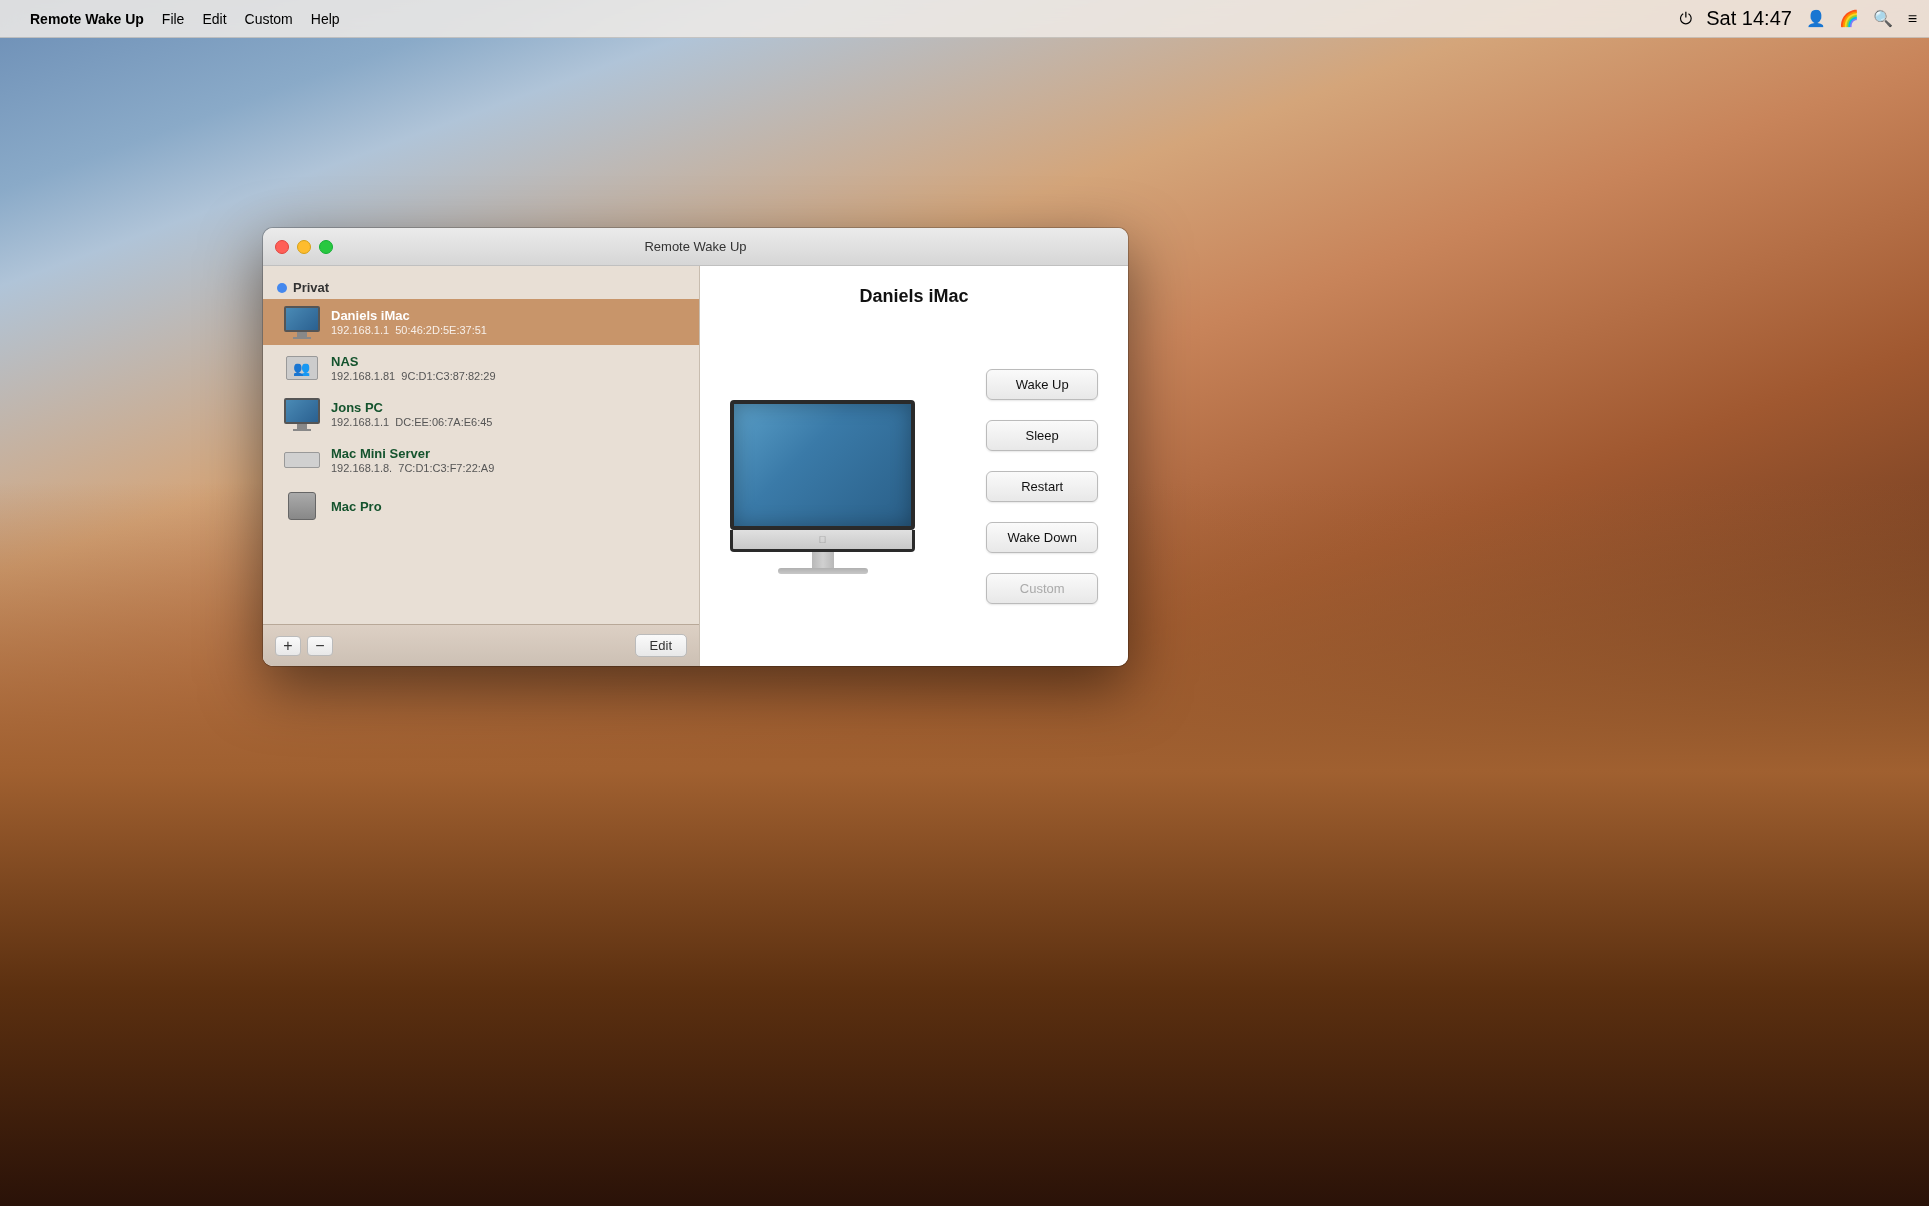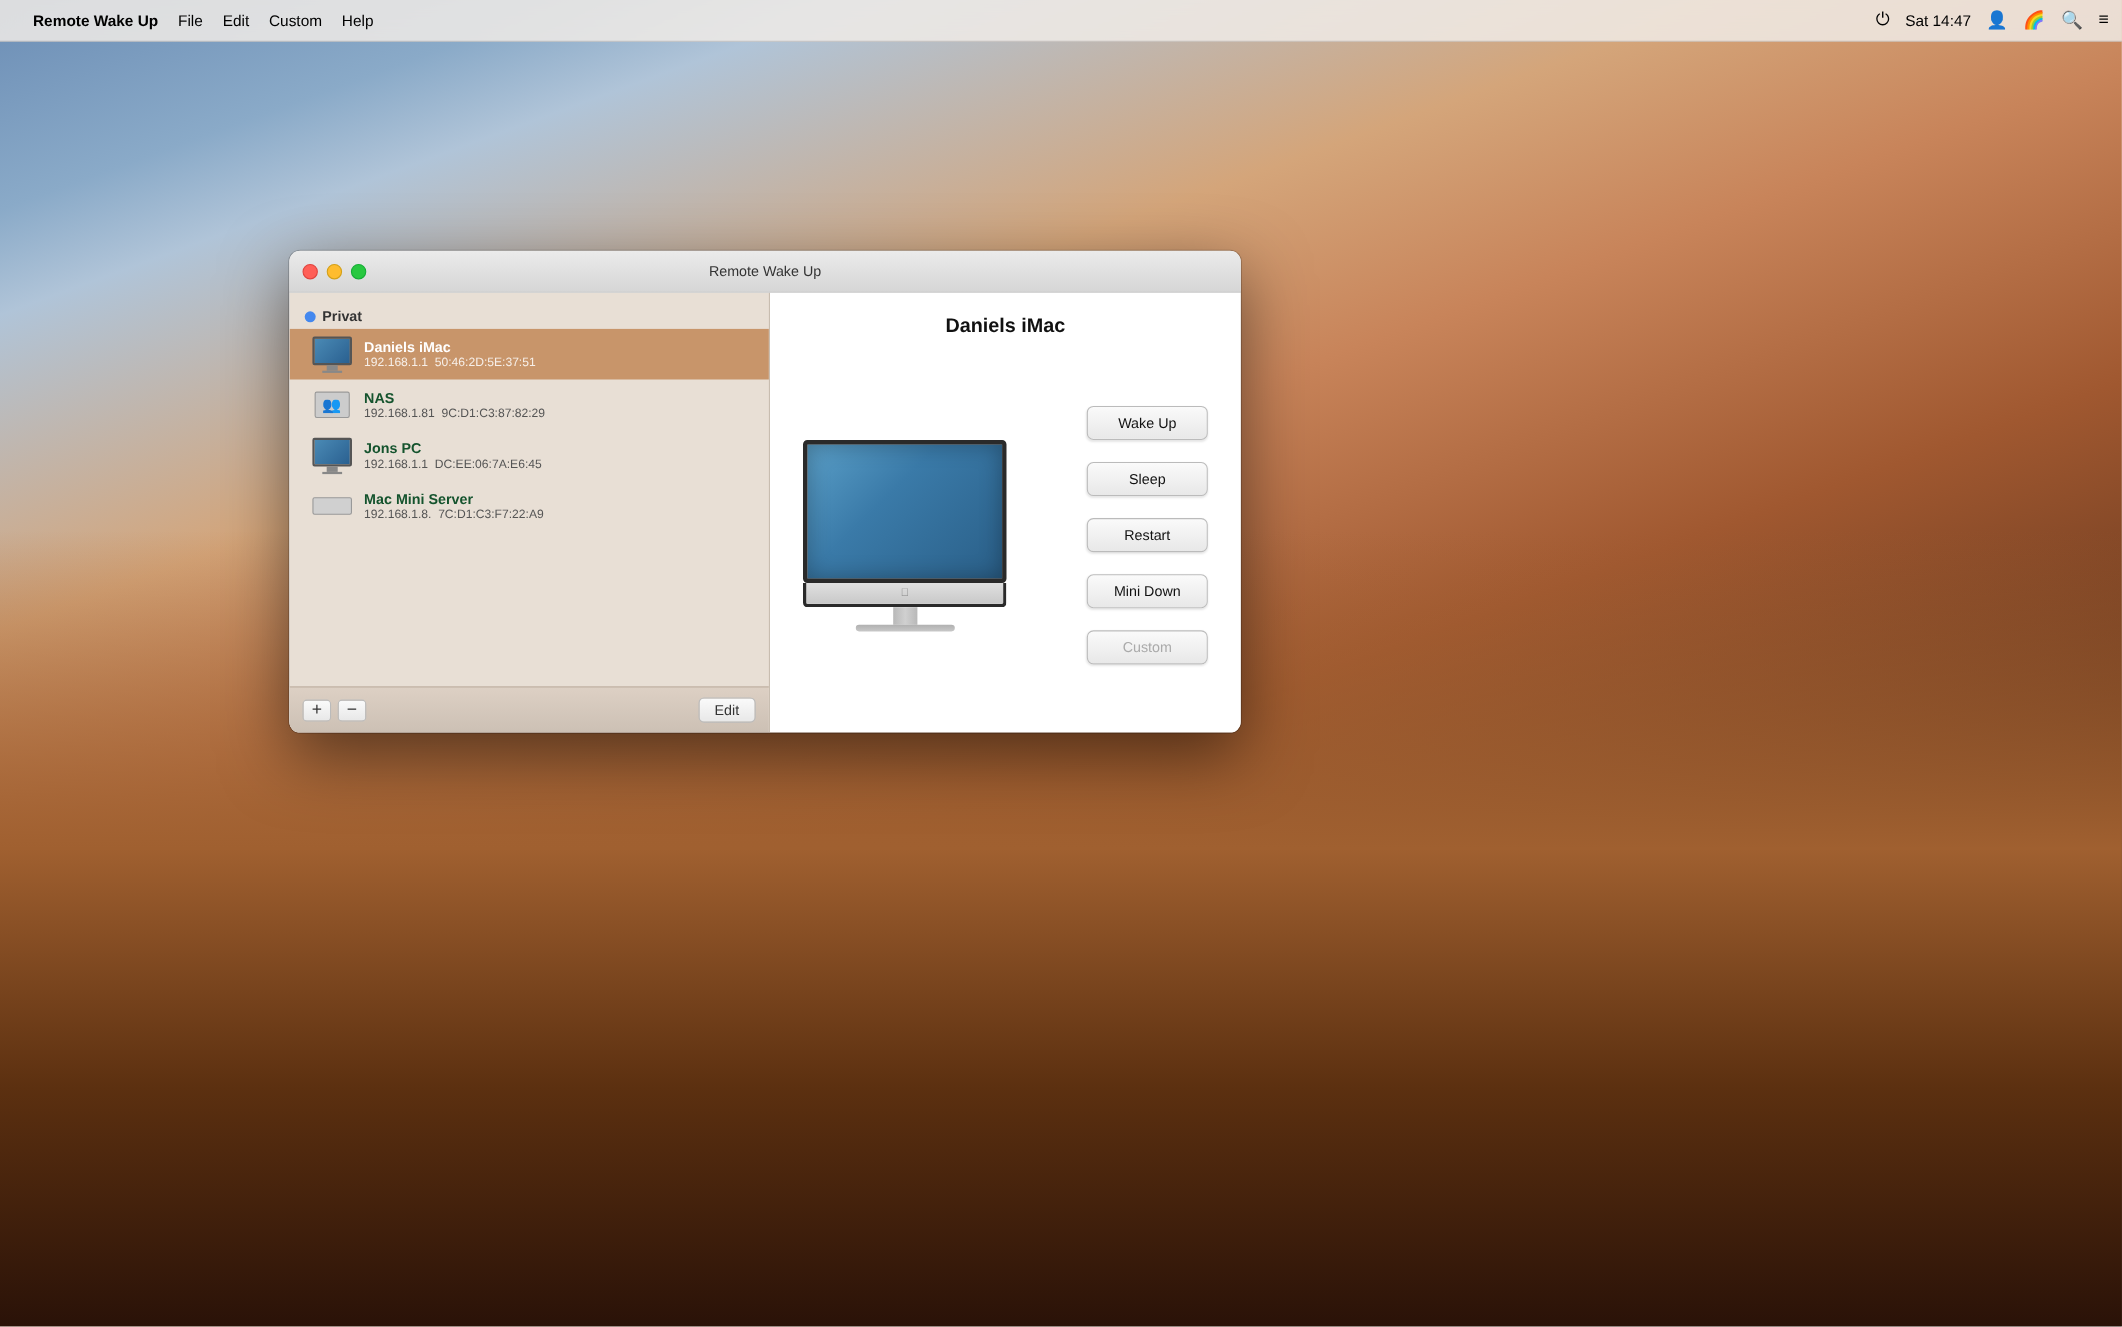--- a/index.html
+++ b/index.html
@@ -88,21 +88,21 @@
       gap: 14px;
     }
 
     .menubar-right .icon-btn {
       font-size: 16px;
       color: #000;
       cursor: default;
     }
 
     .menubar-clock {
-      font-size: 14px;
+      font-size: 20px;
       color: #000;
     }
 
     
     .app-window {
       position: absolute;
       top: 228px;
       left: 263px;
       width: 865px;
       height: 438px;
@@ -561,20 +561,28 @@
           <div class="device-icon">
             <div class="mini-server"></div>
           </div>
           <div class="device-info">
             <span class="device-name">Mac Mini Server</span>
             <span class="device-details">
               <span>192.168.1.8.</span>&nbsp;&nbsp;<span>7C:D1:C3:F7:22:A9</span>
             </span>
           </div>
         </div>
+        <div class="device-item">
+          <div class="device-icon">
+            <div class="mac-pro-icon"></div>
+          </div>
+          <div class="device-info">
+            <span class="device-name">Mac Pro</span>
+          </div>
+        </div>
 
       </div>
 
       <div class="sidebar-toolbar">
         <button class="toolbar-btn">+</button>
         <button class="toolbar-btn">−</button>
         <button class="edit-btn">Edit</button>
       </div>
     </div>
 
@@ -588,19 +596,19 @@
             <span class="big-imac-apple"></span>
           </div>
           <div class="big-imac-neck"></div>
           <div class="big-imac-foot"></div>
         </div>
 
         <div class="action-buttons">
           <button class="action-btn">Wake Up</button>
           <button class="action-btn">Sleep</button>
           <button class="action-btn">Restart</button>
-          <button class="action-btn">Mini Down</button>
+          <button class="action-btn">Wake Down</button>
           <button class="action-btn disabled">Custom</button>
         </div>
       </div>
     </div>
   </div>
 </div>
 
 </body></html>

